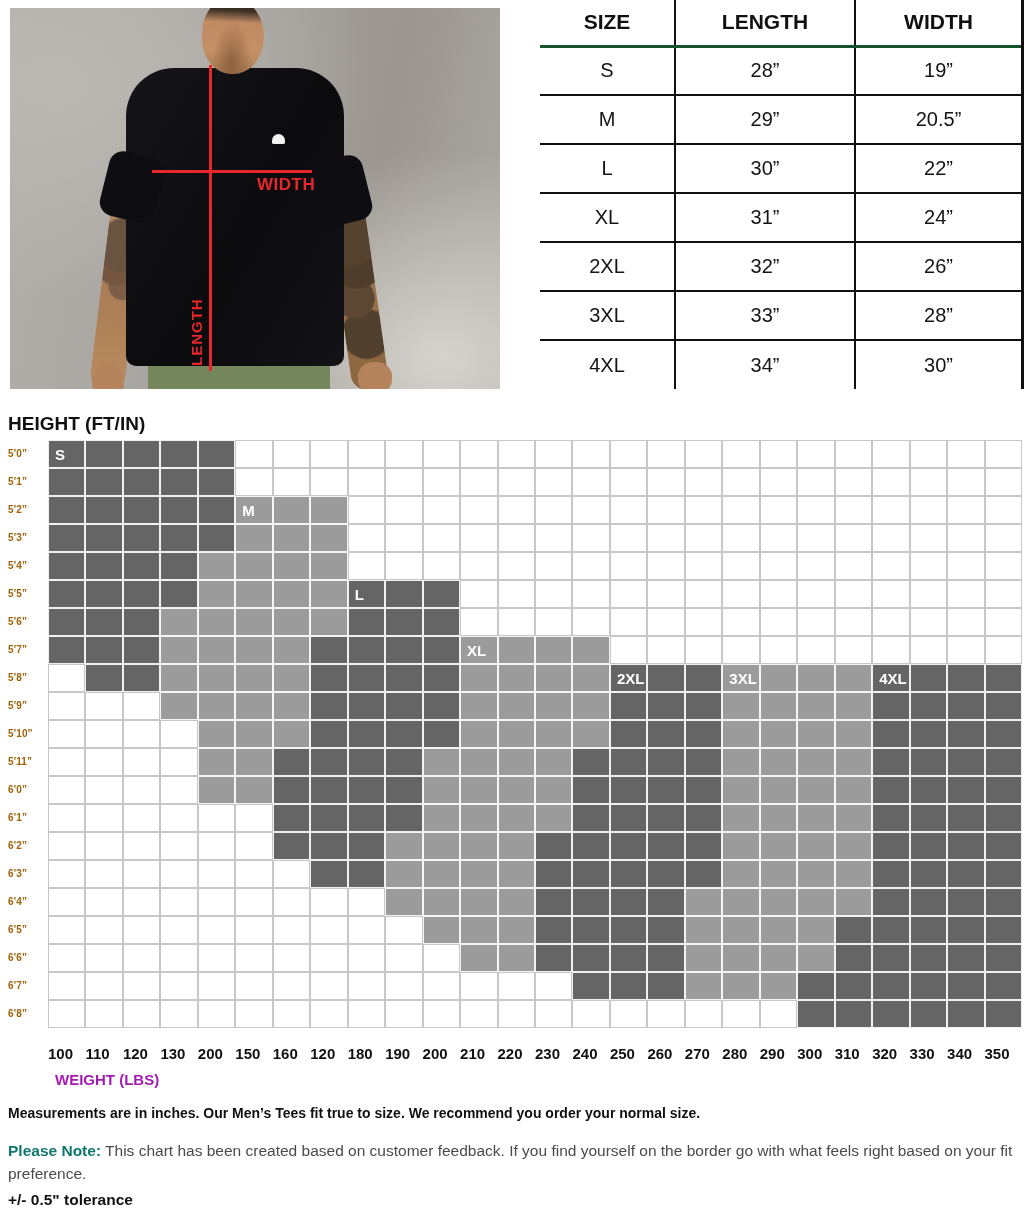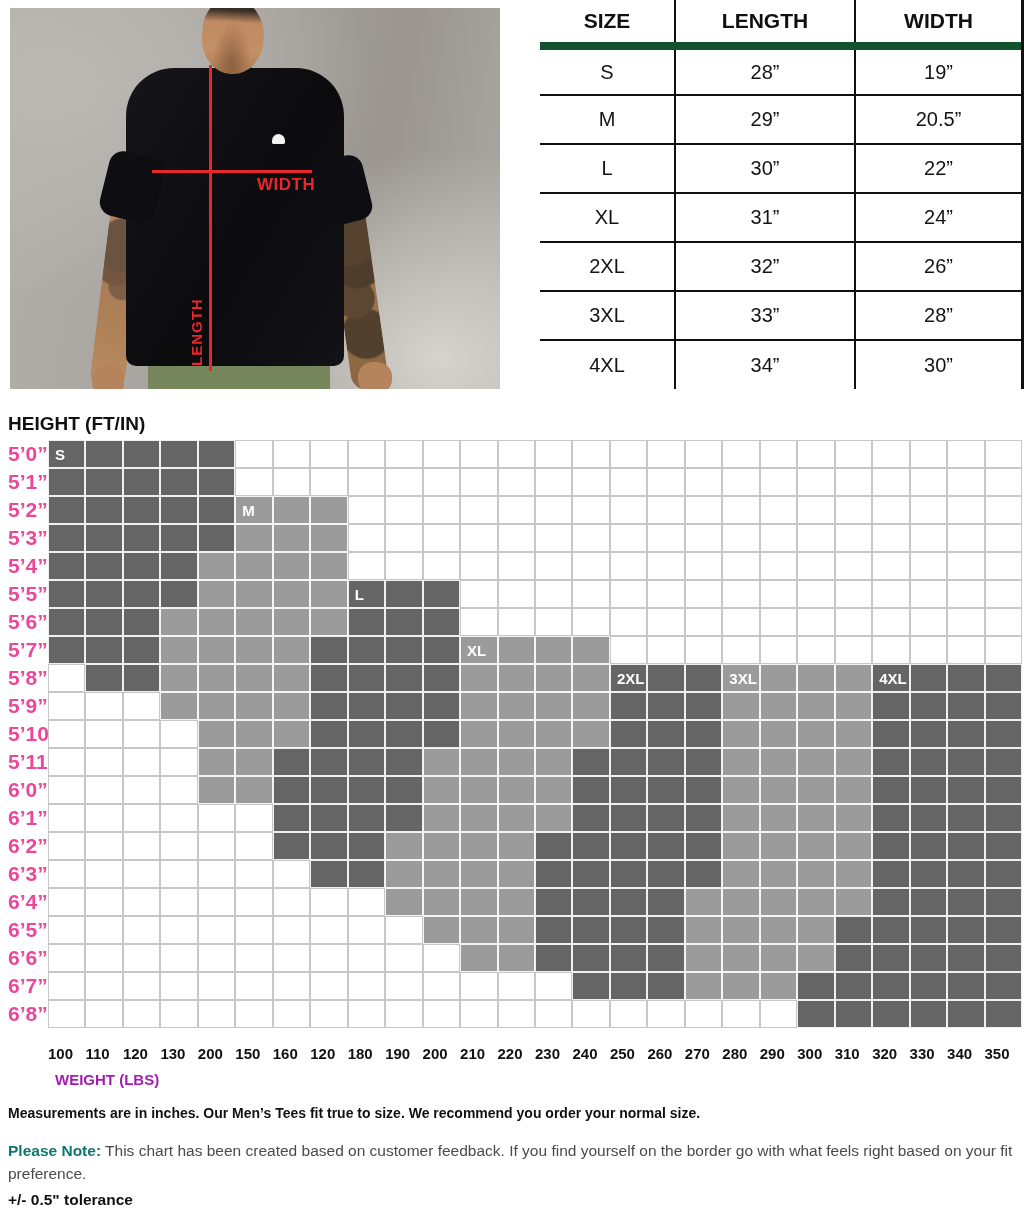--- a/index.html
+++ b/index.html
@@ -41,29 +41,29 @@
   .vline{left:199px;top:57px;width:3px;height:306px;background:var(--red);}
   .hline{left:142px;top:162px;width:160px;height:3px;background:var(--red);}
   .width-label{left:247px;top:167px;color:var(--red);font-weight:bold;font-size:17px;letter-spacing:.5px;}
   .length-label{left:178px;top:358px;color:var(--red);font-weight:bold;font-size:15px;letter-spacing:1px;
     transform:rotate(-90deg);transform-origin:0 0;white-space:nowrap;}
 
   
   .size-table{position:absolute;left:540px;top:0;width:484px;height:389px;border-right:3px solid #101010;}
   table.st{border-collapse:collapse;width:100%;height:100%;table-layout:fixed;}
   table.st col.c1{width:135px;} table.st col.c2{width:180px;} table.st col.c3{width:166px;}
-  table.st th{font-size:21px;font-weight:bold;color:#101010;border-bottom:8px solid #14532d;height:46px;}
+  table.st th{font-size:21px;font-weight:bold;color:#101010;border-bottom:3px solid #14532d;height:46px;}
   table.st td{font-size:20px;color:#141414;text-align:center;border-bottom:2px solid #101010;height:48px;}
   table.st tr:last-child td{border-bottom:none;}
   table.st th+th, table.st td+td{border-left:2px solid #101010;}
 
   
   .ylabel{position:absolute;left:8px;top:413px;font-size:19px;font-weight:bold;color:#111;}
   .hlabels{position:absolute;left:8px;top:440px;width:40px;}
-  .hlabels div{height:28px;line-height:28px;font-size:21px;font-weight:bold;color:#ec4899;white-space:nowrap;}
+  .hlabels div{height:28px;line-height:28px;font-size:10px;font-weight:bold;color:#a16207;white-space:nowrap;}
   .grid{position:absolute;left:48px;top:440px;width:974px;height:588px;display:grid;
     grid-template-columns:repeat(26,1fr);grid-auto-rows:28px;}
   .c{position:relative;}
   .c.empty{background:#fff;box-shadow:inset 0 0 0 1px #c7c7c7;}
   .c.dark{background:#656565;box-shadow:inset 0 0 0 1px rgba(255,255,255,.9);}
   .c.medium{background:#9b9b9b;box-shadow:inset 0 0 0 1px rgba(255,255,255,.9);}
   .c span{position:absolute;left:7px;top:50%;transform:translateY(-50%);color:#fff;font-weight:bold;font-size:15px;white-space:nowrap;}
   .wlabels{position:absolute;left:48px;top:1045px;width:974px;display:grid;grid-template-columns:repeat(26,1fr);}
   .wlabels div{font-size:15px;font-weight:bold;color:#111;}
   .xlabel{position:absolute;left:55px;top:1071px;font-size:15px;font-weight:bold;color:#a21caf;}

